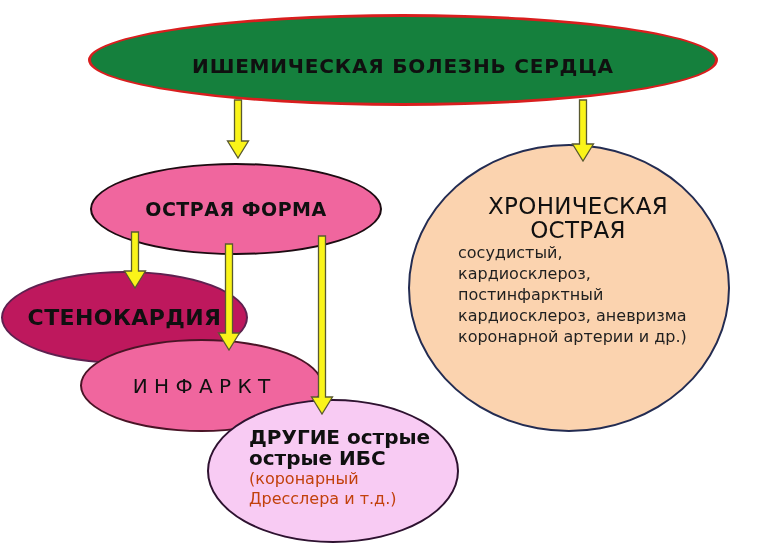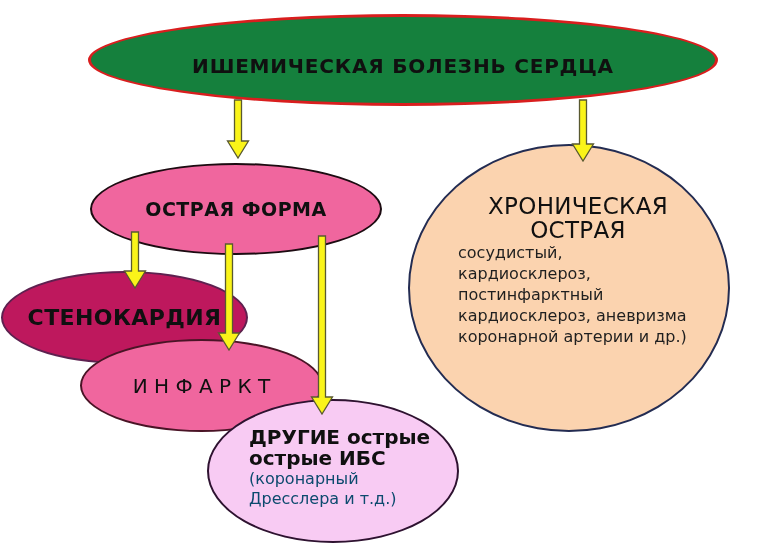--- a/index.html
+++ b/index.html
@@ -100,21 +100,21 @@
     text-align: left;
   }
   .other-text .bold-line {
     font-weight: bold;
     font-size: 20px;
     line-height: 21px;
   }
   .other-text .reg-line {
     font-size: 16px;
     line-height: 20px;
-    color: #0c4a6e;
+    color: #c2410c;
   }
   .arrows-layer {
     position: absolute;
     left: 0; top: 0;
     width: 768px; height: 549px;
     pointer-events: none;
   }
 </style>
 </head>
 <body>

